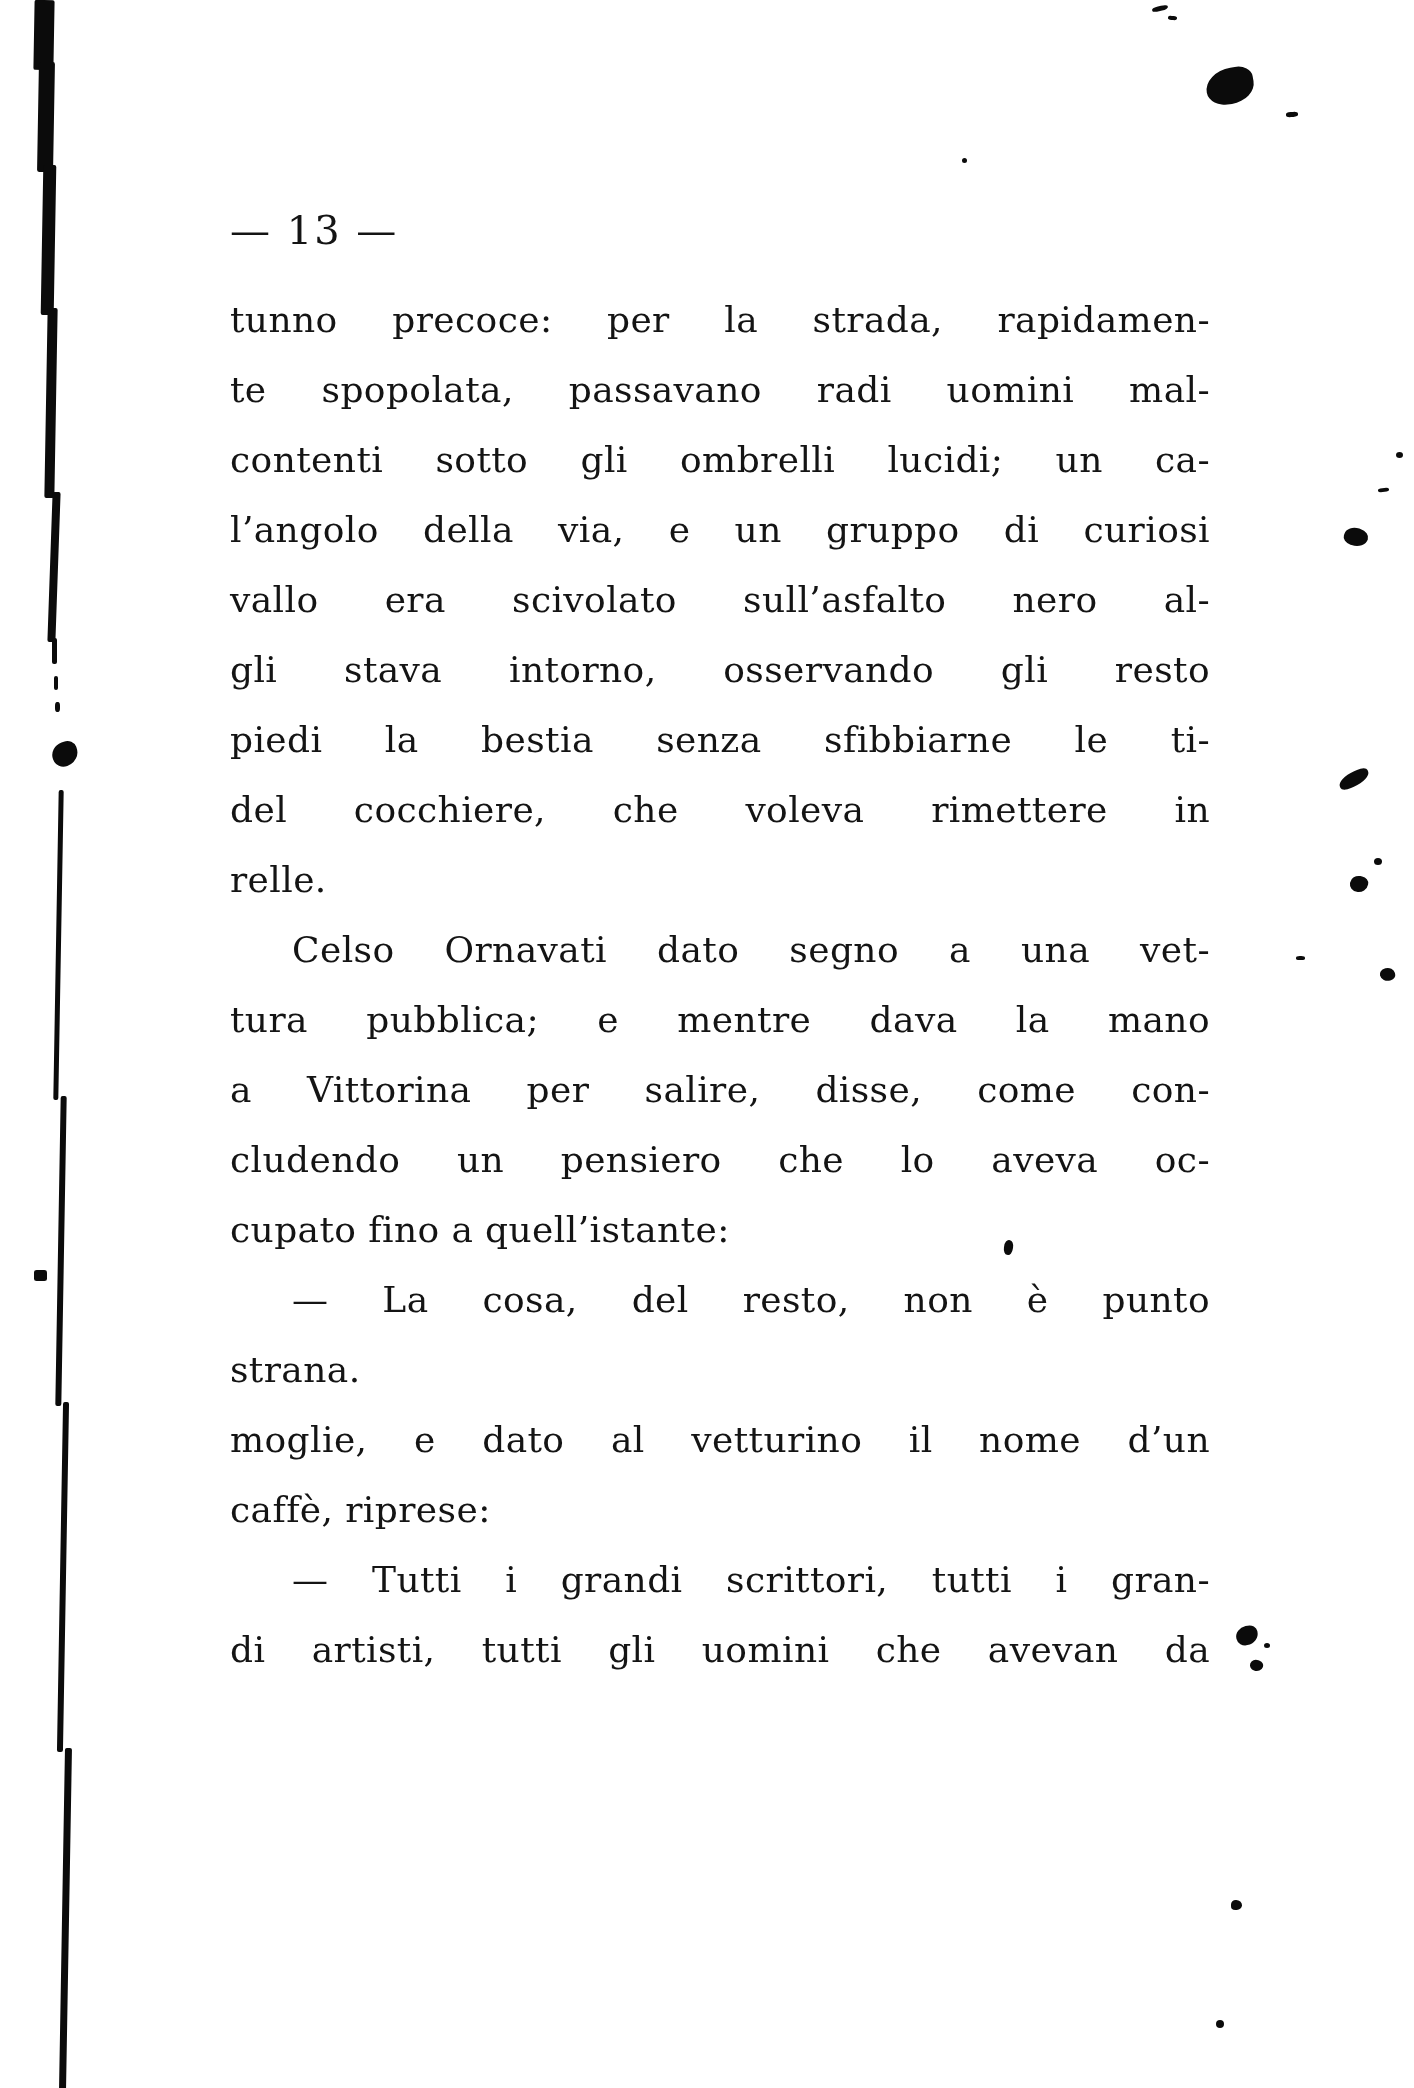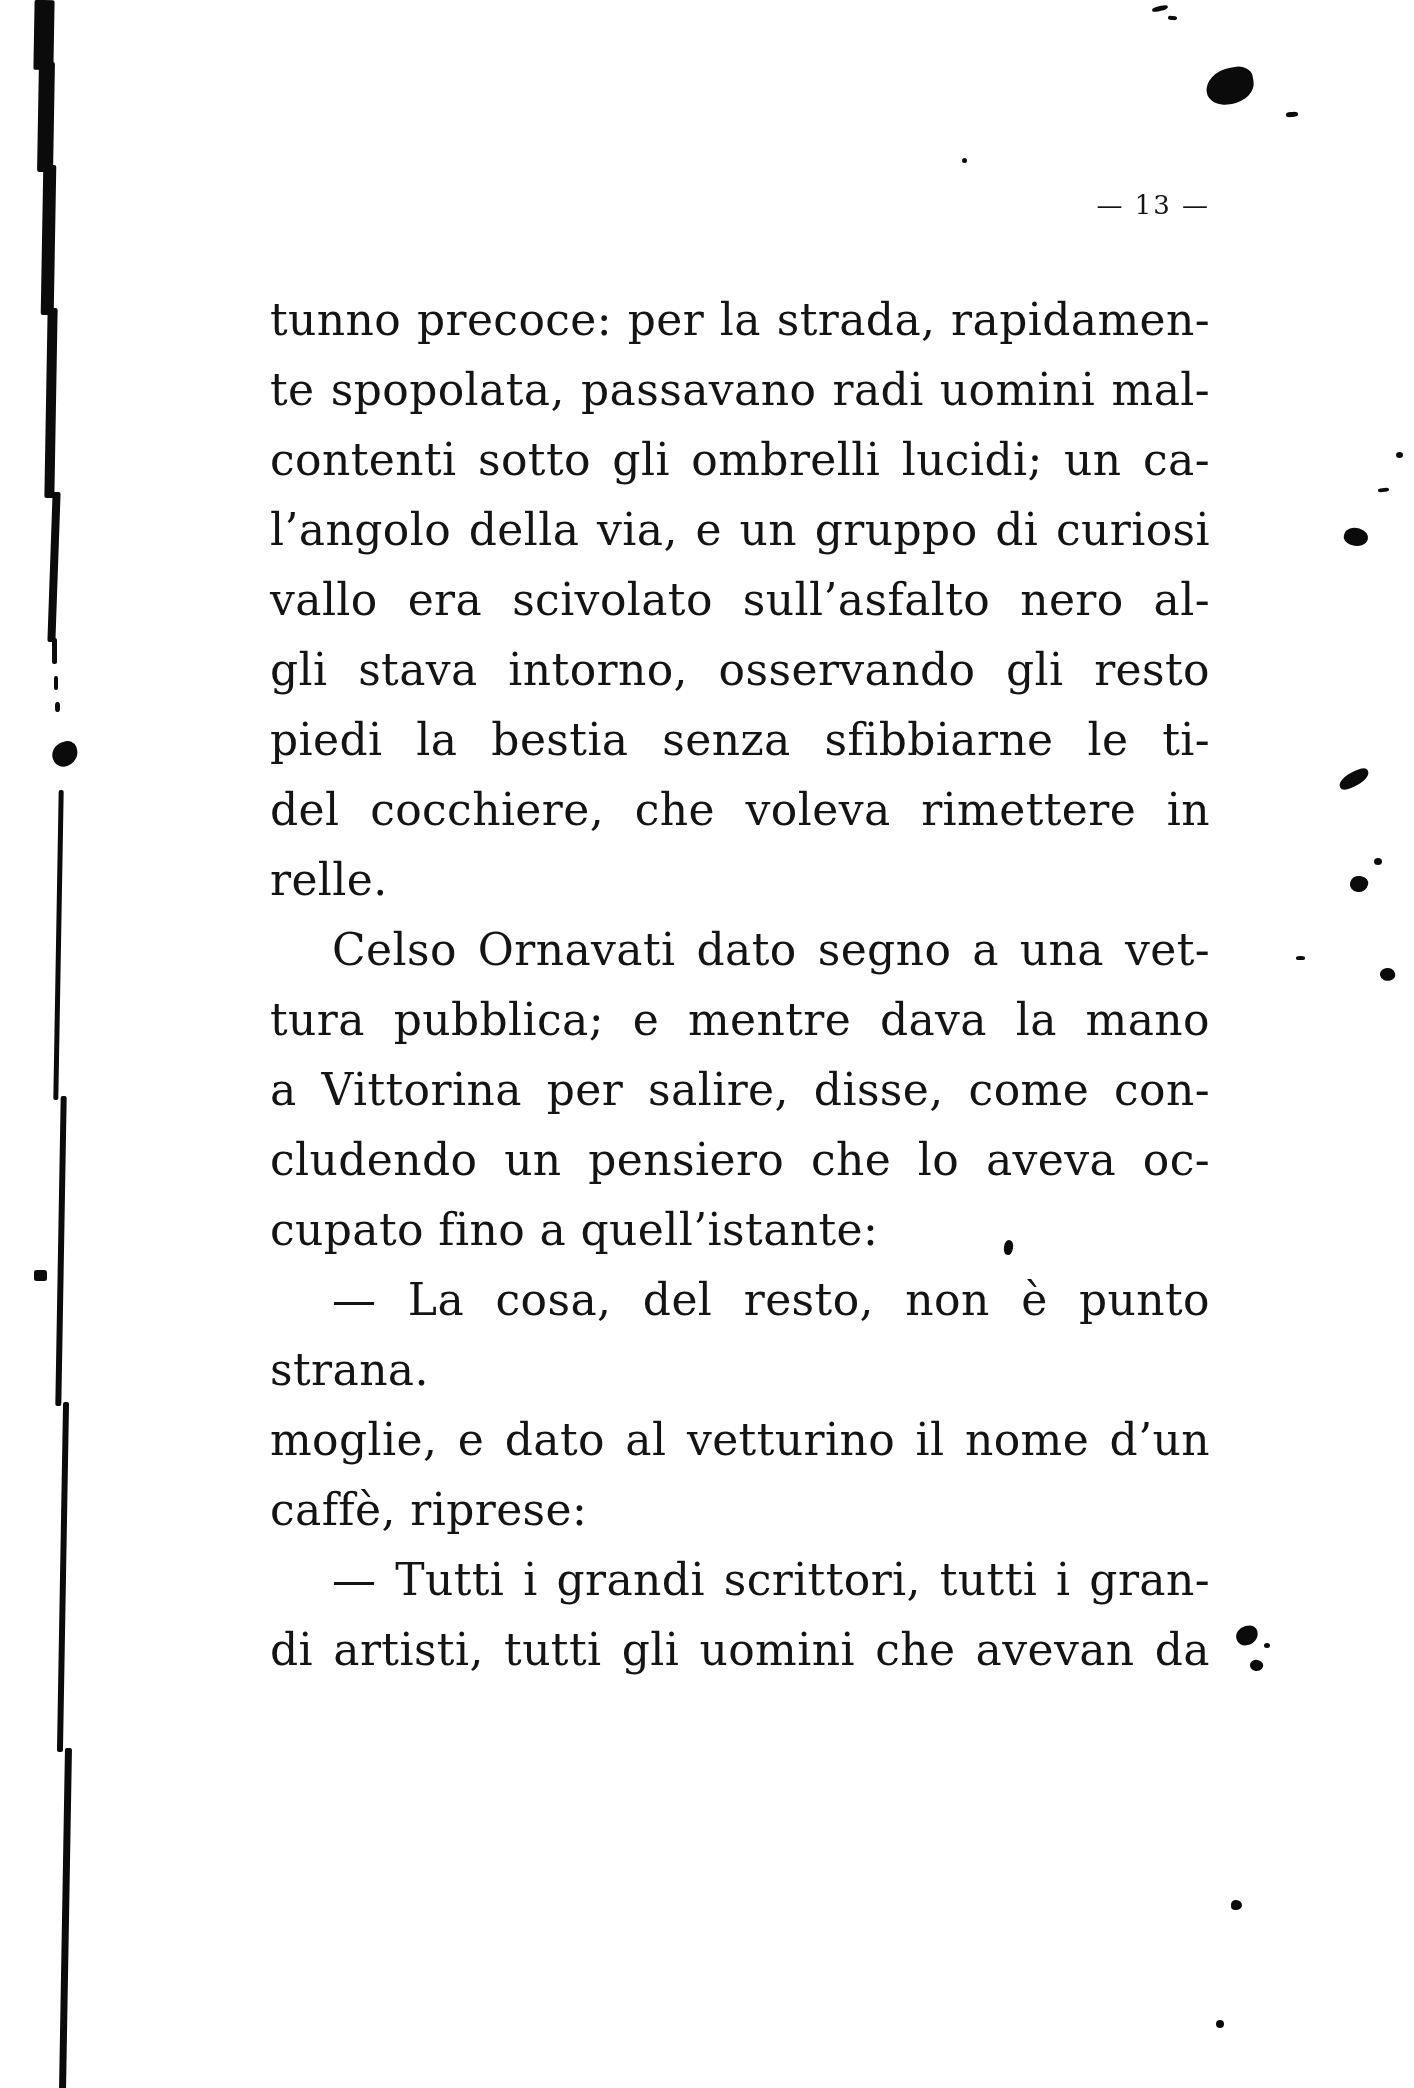--- a/index.html
+++ b/index.html
@@ -6,38 +6,37 @@
   .page{
     position:relative;
     width:1414px;height:2088px;
     background:#ffffff;
     overflow:hidden;
     font-family:"DejaVu Serif","Liberation Serif",serif;
     color:#141414;
   }
   .header{
     position:absolute;
-    left:230px;width:980px;top:190px;height:60px;
-    text-align:right;
-    font-size:26px;
+    left:230px;width:980px;top:207px;height:60px;
+    text-align:left;
+    font-size:40px;
     letter-spacing:2px;
     white-space:pre;
   }
   .textblock{
     position:absolute;
     left:230px;top:285px;width:980px;
   }
   .line{
     height:70px;
     line-height:70px;
-    font-size:44px;
+    font-size:36px;
     letter-spacing:0.4px;
     white-space:normal;
     overflow:visible;
-    margin-left:40px;
   }
   
   .line.j{ text-align:justify; }
   .line.j::after{ content:""; display:inline-block; width:100%; height:0; }
   .line.ind{ text-indent:62px; }
   .artifact{
     position:absolute;
     background:#0b0b0b;
   }
 </style>

